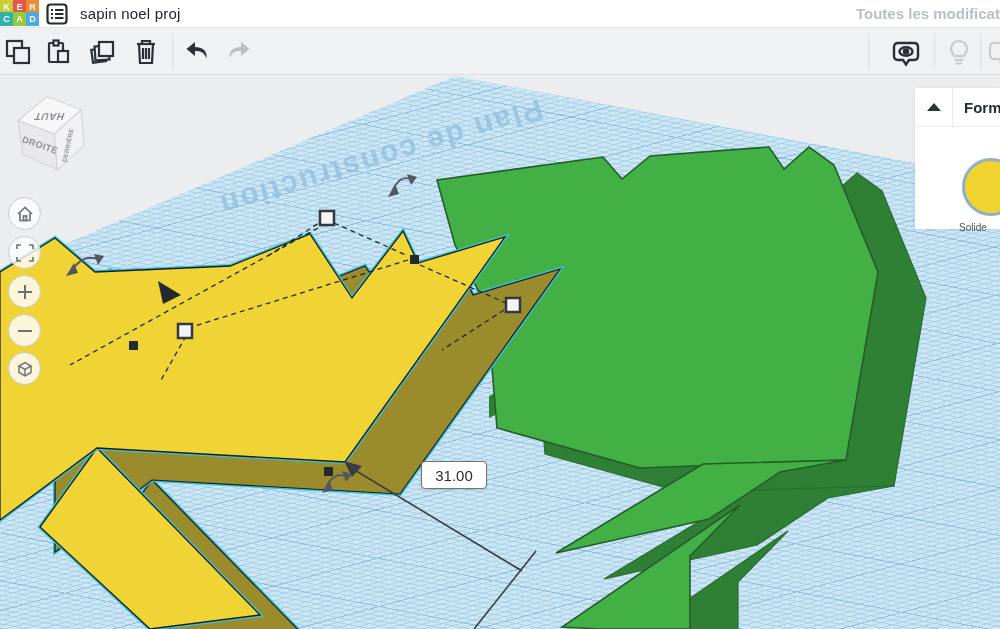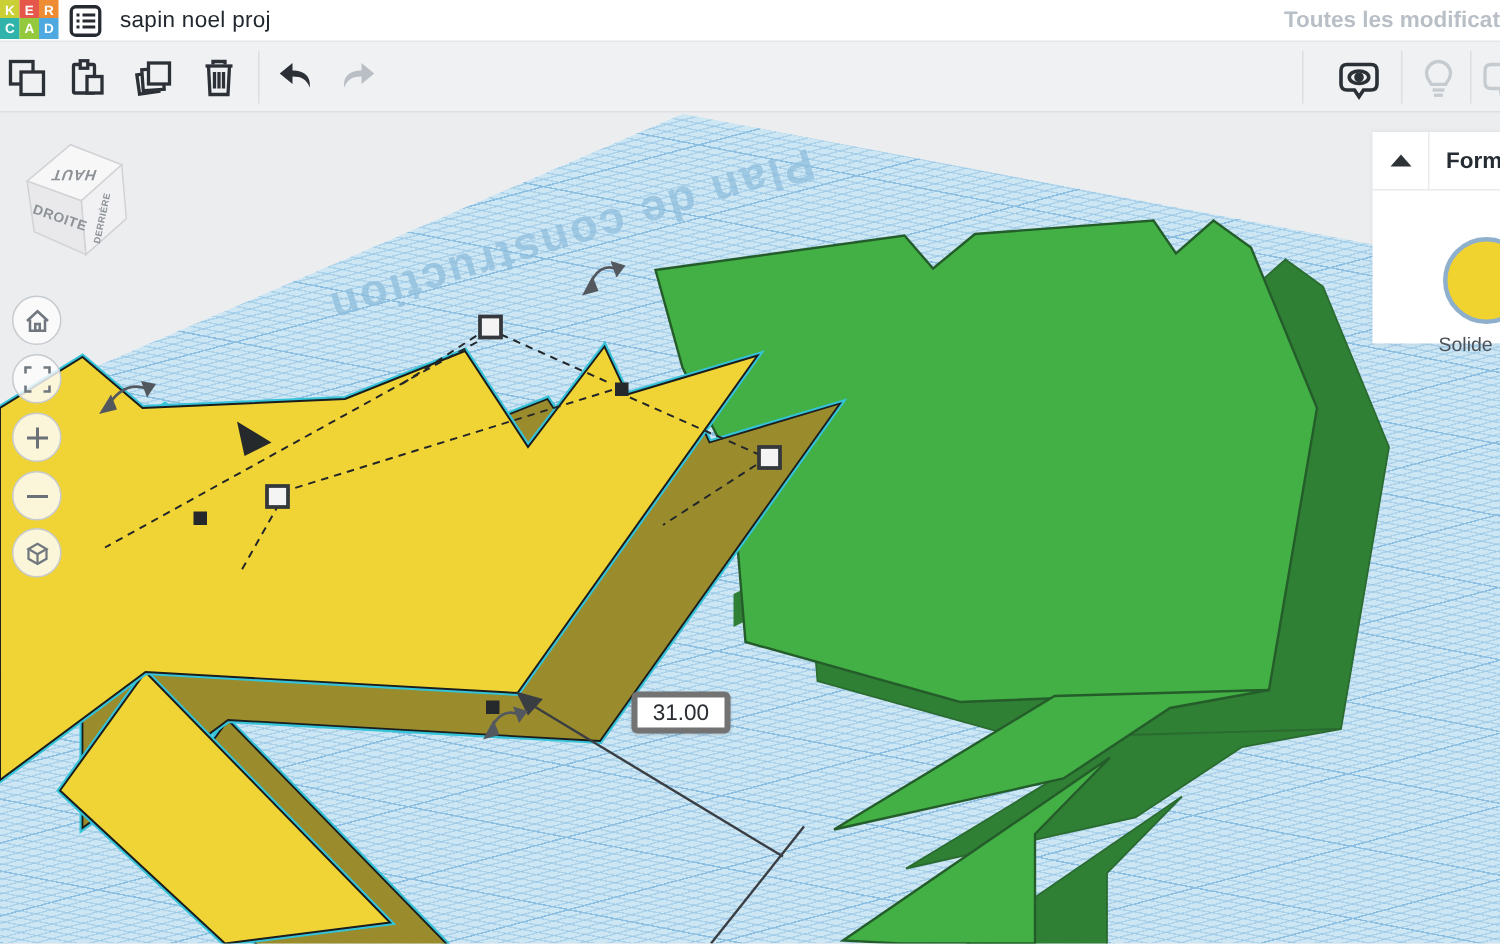--- a/index.html
+++ b/index.html
@@ -52,25 +52,25 @@
     background:#ffffff; box-shadow:0 0 4px rgba(0,0,0,.08); z-index:30; }
   .panel-hd { height:39px; border-bottom:1px solid #e8eaec; display:flex; align-items:stretch; }
   .panel-collapse { width:38px; border-right:1px solid #e8eaec; display:flex;
     align-items:center; justify-content:center; cursor:pointer; }
   .tri-up { width:0; height:0; border-left:7px solid transparent;
     border-right:7px solid transparent; border-bottom:8px solid #2e3338; }
   .panel-title { flex:1; font-size:15px; font-weight:700; color:#262c33;
     display:flex; align-items:center; padding-left:11px; white-space:nowrap; overflow:hidden; }
   .swatch { position:absolute; left:47px; top:70px; width:58px; height:58px;
     border-radius:50%; border:3px solid #8fb0cc; cursor:pointer; }
-  .swatch-label { position:absolute; left:44px; top:134px; font-size:13px; color:#4b5158;
+  .swatch-label { position:absolute; left:44px; top:134px; font-size:10px; color:#4b5158;
     white-space:nowrap; }
 
   .dim-label { position:absolute; left:421px; top:461px; width:66px; height:28px;
-    background:#ffffff; border:4px solid #737373; border-radius:4px;
+    background:#ffffff; border:1px solid #737373; border-radius:4px;
     box-shadow:0 1px 2px rgba(0,0,0,.15); font-size:15px; color:#2a2e33;
     display:flex; align-items:center; justify-content:center; z-index:20; cursor:text; }
 
   svg text.wp-label { font-size:30px; font-weight:600; letter-spacing:2px;
     fill:#8fbedd; opacity:.75; }
   .cube-label { font-size:10px; font-weight:700; fill:#8d9297; letter-spacing:.5px; }
 </style>
 </head>
 <body>
 

